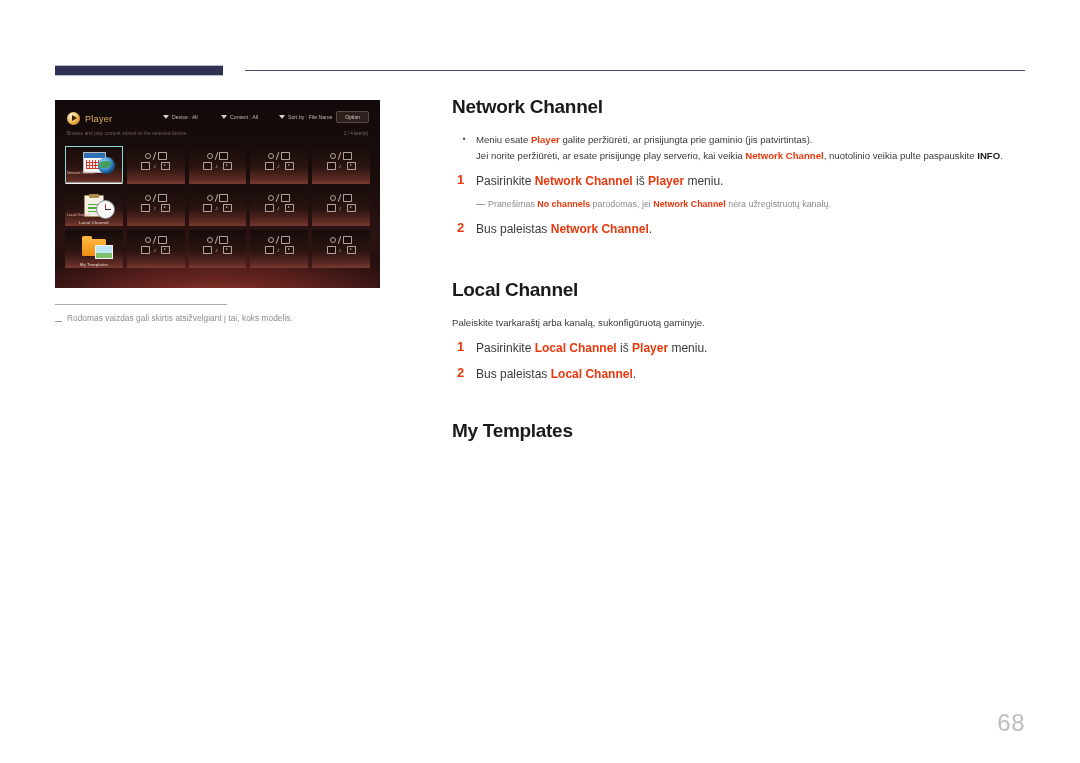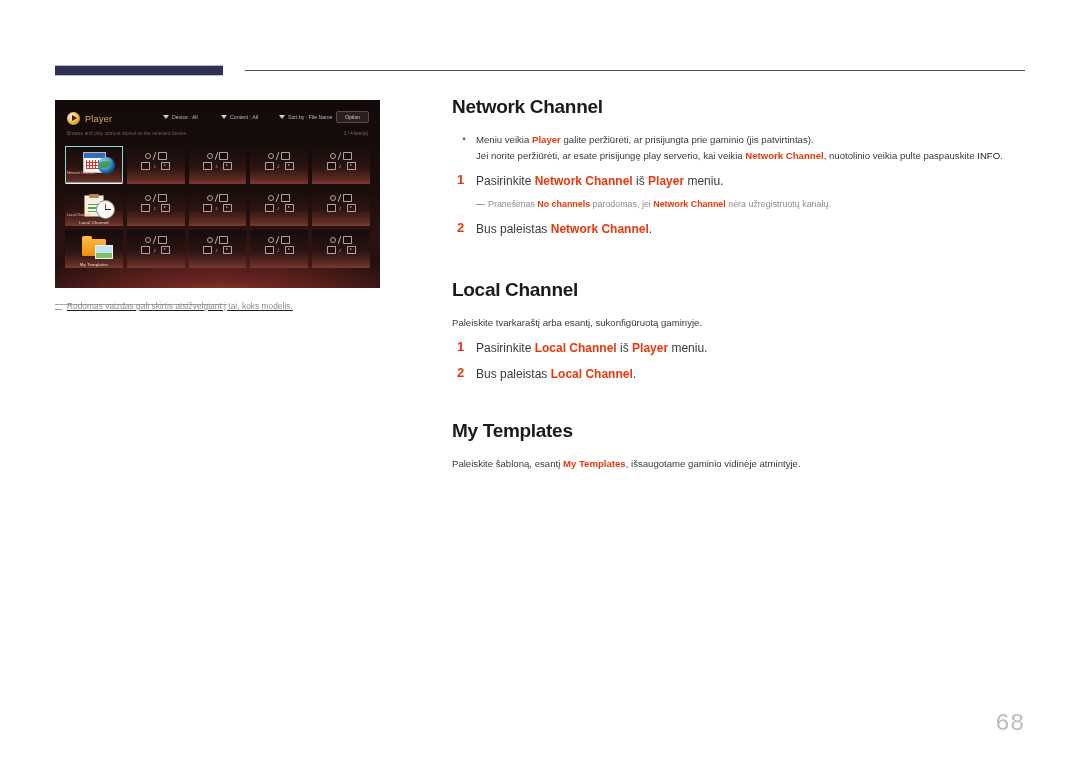--- a/index.html
+++ b/index.html
@@ -356,25 +356,24 @@
     position: absolute;
     left: 0;
     top: 204px;
     width: 172px;
     height: 1px;
     background: #a9a9a9;
   }
   #caption-row {
     position: absolute;
     left: 0;
-    top: 200px;
+    top: 212px;
     display: flex;
     align-items: center;
     gap: 5px;
-    text-decoration: underline;
   }
   #caption-dash {
     width: 7px; height: 1px;
     background: #9b9b9b;
     margin-top: 6px;
     flex: 0 0 auto;
   }
   #caption-text {
     color: #8c8c8c;
     font-size: 8.3px;
@@ -458,33 +457,32 @@
     margin-right: 3px;
     flex: 0 0 auto;
   }
   .note-body {
     flex: 1 1 auto;
     font-size: 8.9px;
     line-height: 13px;
     color: #8c8c8c;
   }
   .red { color: #e8380d; font-weight: bold; }
-  .bold { font-weight: normal; color: #1a1a1a; }
+  .bold { font-weight: bold; color: #1a1a1a; }
   .gap-lg { height: 42px; }
   .gap-md { height: 38px; }
 
   
   #page-number {
     position: absolute;
     right: 55px;
     bottom: 26px;
     font-size: 24px;
     color: #bdbdbd;
     letter-spacing: 0.5px;
-    font-family: Liberation Mono, monospace;
   }
 </style>
 </head>
 <body>
 
 <div id="top-rule-wrap">
   <div id="top-rule-block"></div>
   <div id="top-rule-line"></div>
 </div>
 
@@ -724,21 +722,21 @@
 </div>
 
 <div id="right-col">
 
   <div class="section">
     <h2 class="sec-title">Network Channel</h2>
 
     <div class="bullet-row">
       <div class="bullet-dot">•</div>
       <div class="bullet-body">
-        <span>Meniu veikia </span><span class="red">Player</span><span> galite peržiūrėti, ar prisijungta prie gaminio (jis patvirtintas).</span><br>
+        <span>Meniu esate </span><span class="red">Player</span><span> galite peržiūrėti, ar prisijungta prie gaminio (jis patvirtintas).</span><br>
         <span>Jei norite peržiūrėti, ar esate prisijungę play serverio, kai veikia </span><span class="red">Network Channel</span><span>, nuotolinio veikia pulte paspauskite </span><span class="bold">INFO</span><span>.</span>
       </div>
     </div>
 
     <div class="step-row">
       <div class="step-num">1</div>
       <div class="step-body">
         <span>Pasirinkite </span><span class="red">Network Channel</span><span> iš </span><span class="red">Player</span><span> meniu.</span>
       </div>
     </div>
@@ -755,21 +753,21 @@
       <div class="step-body">
         <span>Bus paleistas </span><span class="red">Network Channel</span><span>.</span>
       </div>
     </div>
   </div>
 
   <div class="gap-lg"></div>
 
   <div class="section">
     <h2 class="sec-title">Local Channel</h2>
-    <p class="sec-intro">Paleiskite tvarkaraštį arba esantį, sukonfigūruotą gaminyje.</p>
+    <p class="sec-intro">Paleiskite tvarkaraštį arba kanalą, sukonfigūruotą gaminyje.</p>
 
     <div class="step-row">
       <div class="step-num">1</div>
       <div class="step-body">
         <span>Pasirinkite </span><span class="red">Local Channel</span><span> iš </span><span class="red">Player</span><span> meniu.</span>
       </div>
     </div>
 
 
     <div class="step-row">
@@ -777,20 +775,17 @@
       <div class="step-body">
         <span>Bus paleistas </span><span class="red">Local Channel</span><span>.</span>
       </div>
     </div>
   </div>
 
   <div class="gap-md"></div>
 
   <div class="section">
     <h2 class="sec-title">My Templates</h2>
-    <p class="sec-intro">
-      <span>Paleiskite šabloną, esantį </span><span class="red">My Templates</span><span>, išsaugotame gaminio vidinėje atmintyje.</span>
-    </p>
   </div>
 
 </div>
 
 <div id="page-number">68</div>
 
 </body></html>

